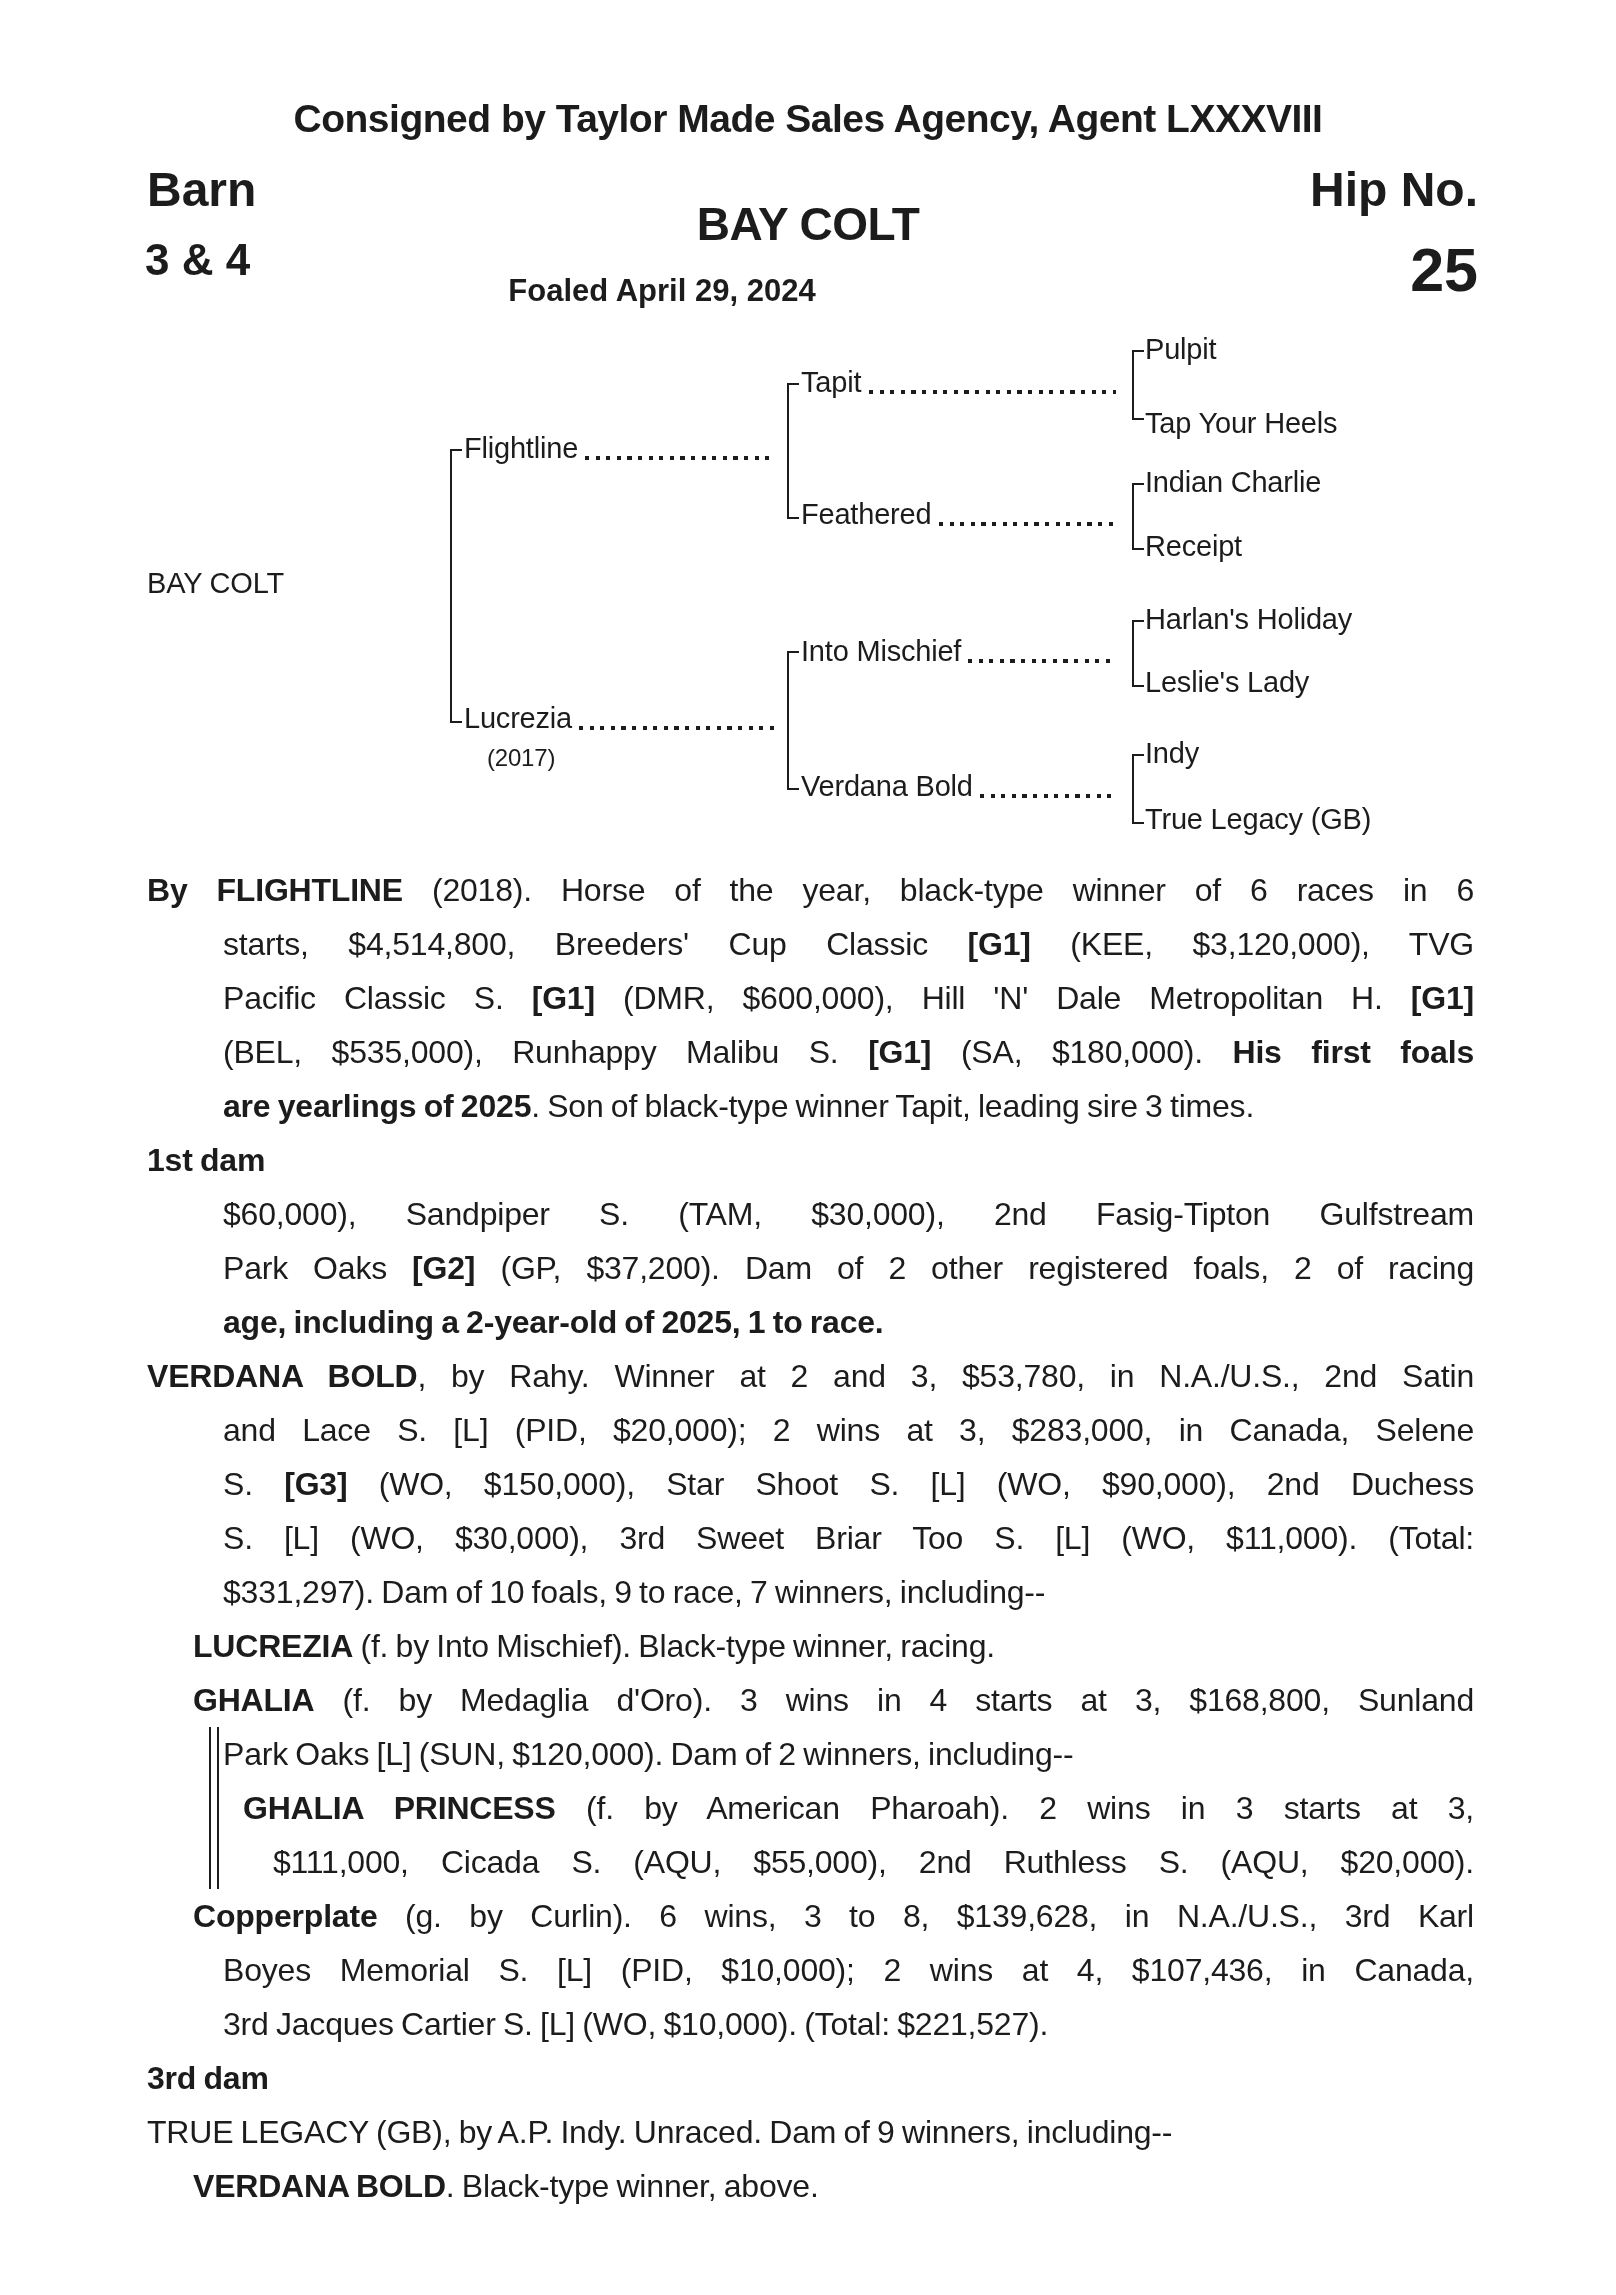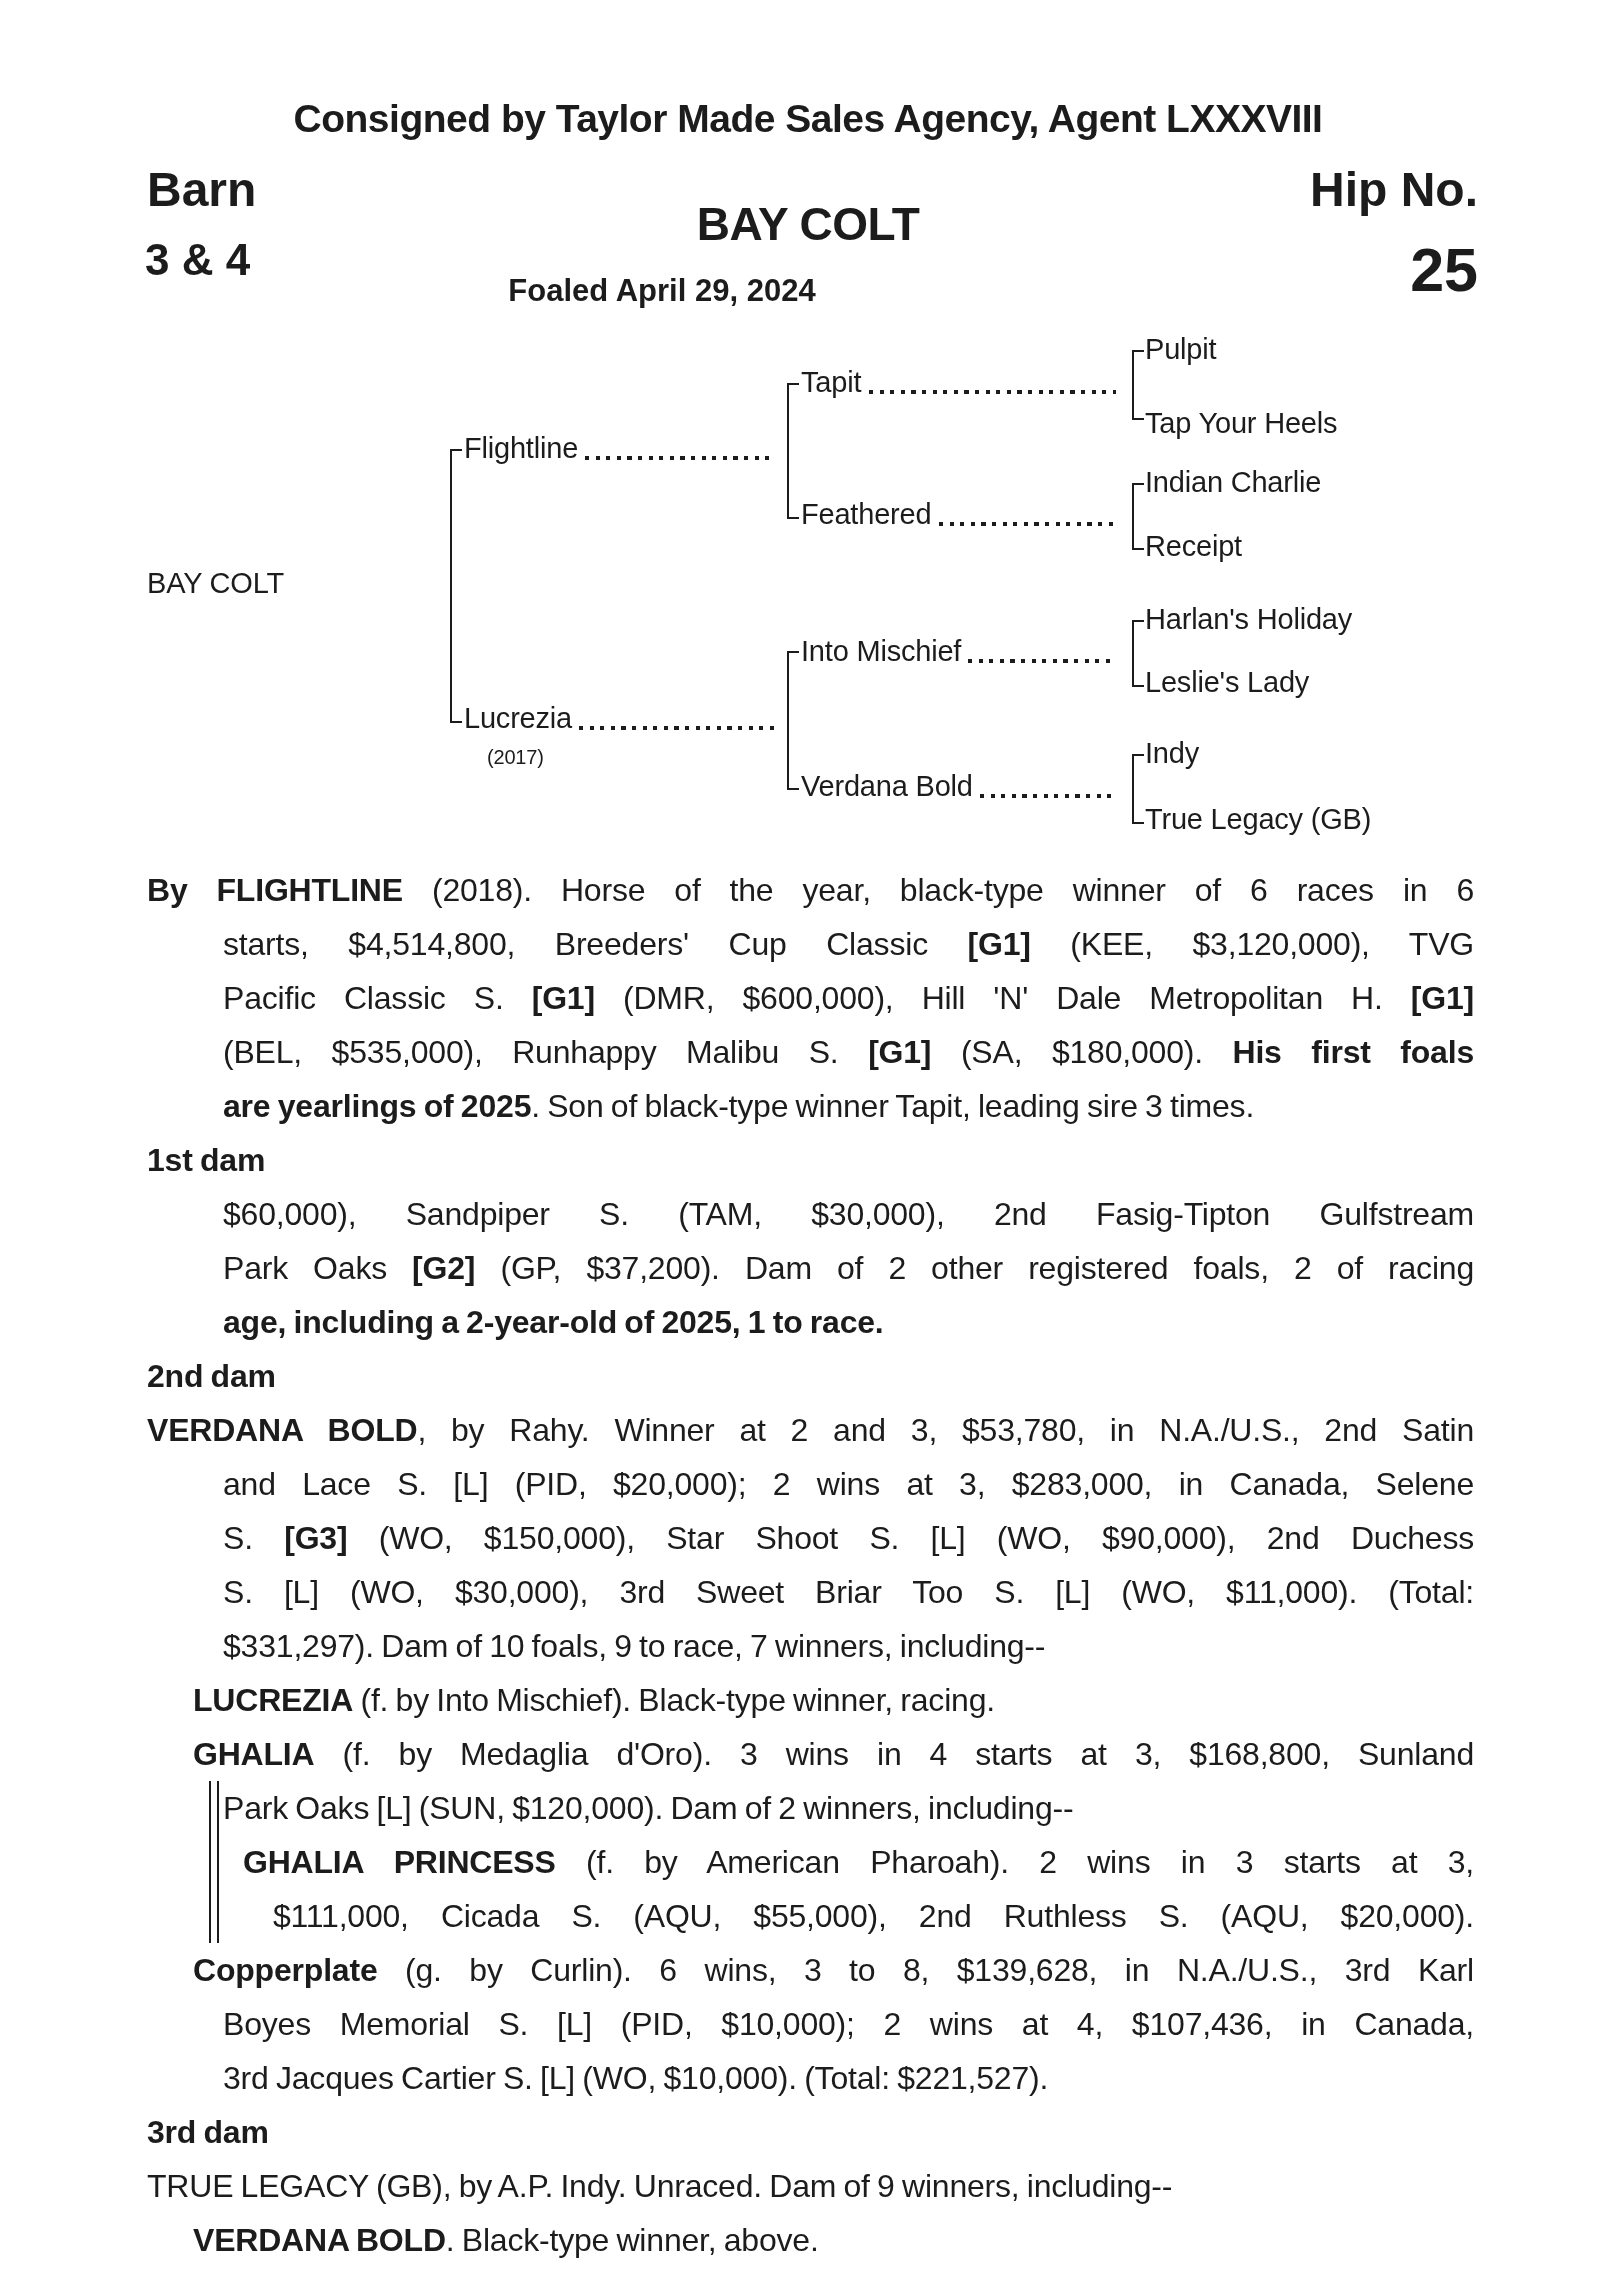--- a/index.html
+++ b/index.html
@@ -19,21 +19,21 @@
           font-size:31px;font-weight:bold;}
   
   .tree{position:absolute;left:0;top:0;width:1616px;height:872px;}
   .tnode{position:absolute;height:41px;line-height:41px;font-size:29px;letter-spacing:-0.2px;
          display:flex;align-items:stretch;white-space:nowrap;}
   .tnode .nm{align-self:flex-end;line-height:41px;}
   .leader{flex:1;height:4.1px;align-self:flex-end;margin:0 6.4px 9.2px 7.3px;
           background:repeating-linear-gradient(90deg,#1c1c1c 0 4.1px,transparent 4.1px 10.6px);}
   .bracket{position:absolute;width:10px;border-left:2.3px solid #1c1c1c;
            border-top:2.3px solid #1c1c1c;border-bottom:2.3px solid #1c1c1c;}
-  .damyear{position:absolute;height:41px;line-height:41px;font-size:20px;letter-spacing:-0.2px;}
+  .damyear{position:absolute;height:41px;line-height:41px;font-size:24px;letter-spacing:-0.2px;}
   
   .bodytext{position:absolute;left:147px;top:863px;width:1327px;}
   .bl{position:relative;width:1327px;height:54px;line-height:54px;font-size:32px;
       letter-spacing:-0.2px;word-spacing:-1.4px;box-sizing:border-box;overflow:hidden;}
   .bl.j{text-align:justify;}
   .bl.j::after{content:"";display:inline-block;width:100%;height:0;}
   .vrule{position:absolute;left:62px;top:0;height:54px;width:5.5px;
          border-left:2.3px solid #1c1c1c;border-right:2.3px solid #1c1c1c;}
 </style>
 </head>
@@ -111,21 +111,20 @@
   <div class="bodytext">
       <div class="bl j" style="padding-left: 0px;"><span class="b">By FLIGHTLINE</span><span> (2018). Horse of the year, black-type winner of 6 races in 6</span></div>
       <div class="bl j" style="padding-left: 76px;"><span>starts, $4,514,800, Breeders' Cup Classic </span><span class="b">[G1]</span><span> (KEE, $3,120,000), TVG</span></div>
       <div class="bl j" style="padding-left: 76px;"><span>Pacific Classic S. </span><span class="b">[G1]</span><span> (DMR, $600,000), Hill 'N' Dale Metropolitan H. </span><span class="b">[G1]</span></div>
       <div class="bl j" style="padding-left: 76px;"><span>(BEL, $535,000), Runhappy Malibu S. </span><span class="b">[G1]</span><span> (SA, $180,000). </span><span class="b">His first foals</span></div>
       <div class="bl" style="padding-left: 76px;"><span class="b">are yearlings of 2025</span><span>. Son of black-type winner Tapit, leading sire 3 times.</span></div>
       <div class="bl" style="padding-left: 0px;"><span class="b">1st dam</span></div>
       <div class="bl j" style="padding-left: 76px;"><span>$60,000), Sandpiper S. (TAM, $30,000), 2nd Fasig-Tipton Gulfstream</span></div>
       <div class="bl j" style="padding-left: 76px;"><span>Park Oaks </span><span class="b">[G2]</span><span> (GP, $37,200). Dam of 2 other registered foals, 2 of racing</span></div>
       <div class="bl" style="padding-left: 76px; font-weight: bold;"><span>age, including a 2-year-old of 2025, 1 to race.</span></div>
-      <div class="bl" style="padding-left: 0px;"><span class="b">2nd dam</span></div>
       <div class="bl j" style="padding-left: 0px;"><span class="b">VERDANA BOLD</span><span>, by Rahy. Winner at 2 and 3, $53,780, in N.A./U.S., 2nd Satin</span></div>
       <div class="bl j" style="padding-left: 76px;"><span>and Lace S. [L] (PID, $20,000); 2 wins at 3, $283,000, in Canada, Selene</span></div>
       <div class="bl j" style="padding-left: 76px;"><span>S. </span><span class="b">[G3]</span><span> (WO, $150,000), Star Shoot S. [L] (WO, $90,000), 2nd Duchess</span></div>
       <div class="bl j" style="padding-left: 76px;"><span>S. [L] (WO, $30,000), 3rd Sweet Briar Too S. [L] (WO, $11,000). (Total:</span></div>
       <div class="bl" style="padding-left: 76px;"><span>$331,297). Dam of 10 foals, 9 to race, 7 winners, including--</span></div>
       <div class="bl" style="padding-left: 46px;"><span class="b">LUCREZIA</span><span> (f. by Into Mischief). Black-type winner, racing.</span></div>
       <div class="bl j" style="padding-left: 46px;"><span class="b">GHALIA</span><span> (f. by Medaglia d'Oro). 3 wins in 4 starts at 3, $168,800, Sunland</span></div>
       <div class="bl" style="padding-left: 76px;"><span class="vrule"></span><span>Park Oaks [L] (SUN, $120,000). Dam of 2 winners, including--</span></div>
       <div class="bl j" style="padding-left: 96px;"><span class="vrule"></span><span class="b">GHALIA PRINCESS</span><span> (f. by American Pharoah). 2 wins in 3 starts at 3,</span></div>
       <div class="bl j" style="padding-left: 126px;"><span class="vrule"></span><span>$111,000, Cicada S. (AQU, $55,000), 2nd Ruthless S. (AQU, $20,000).</span></div>

